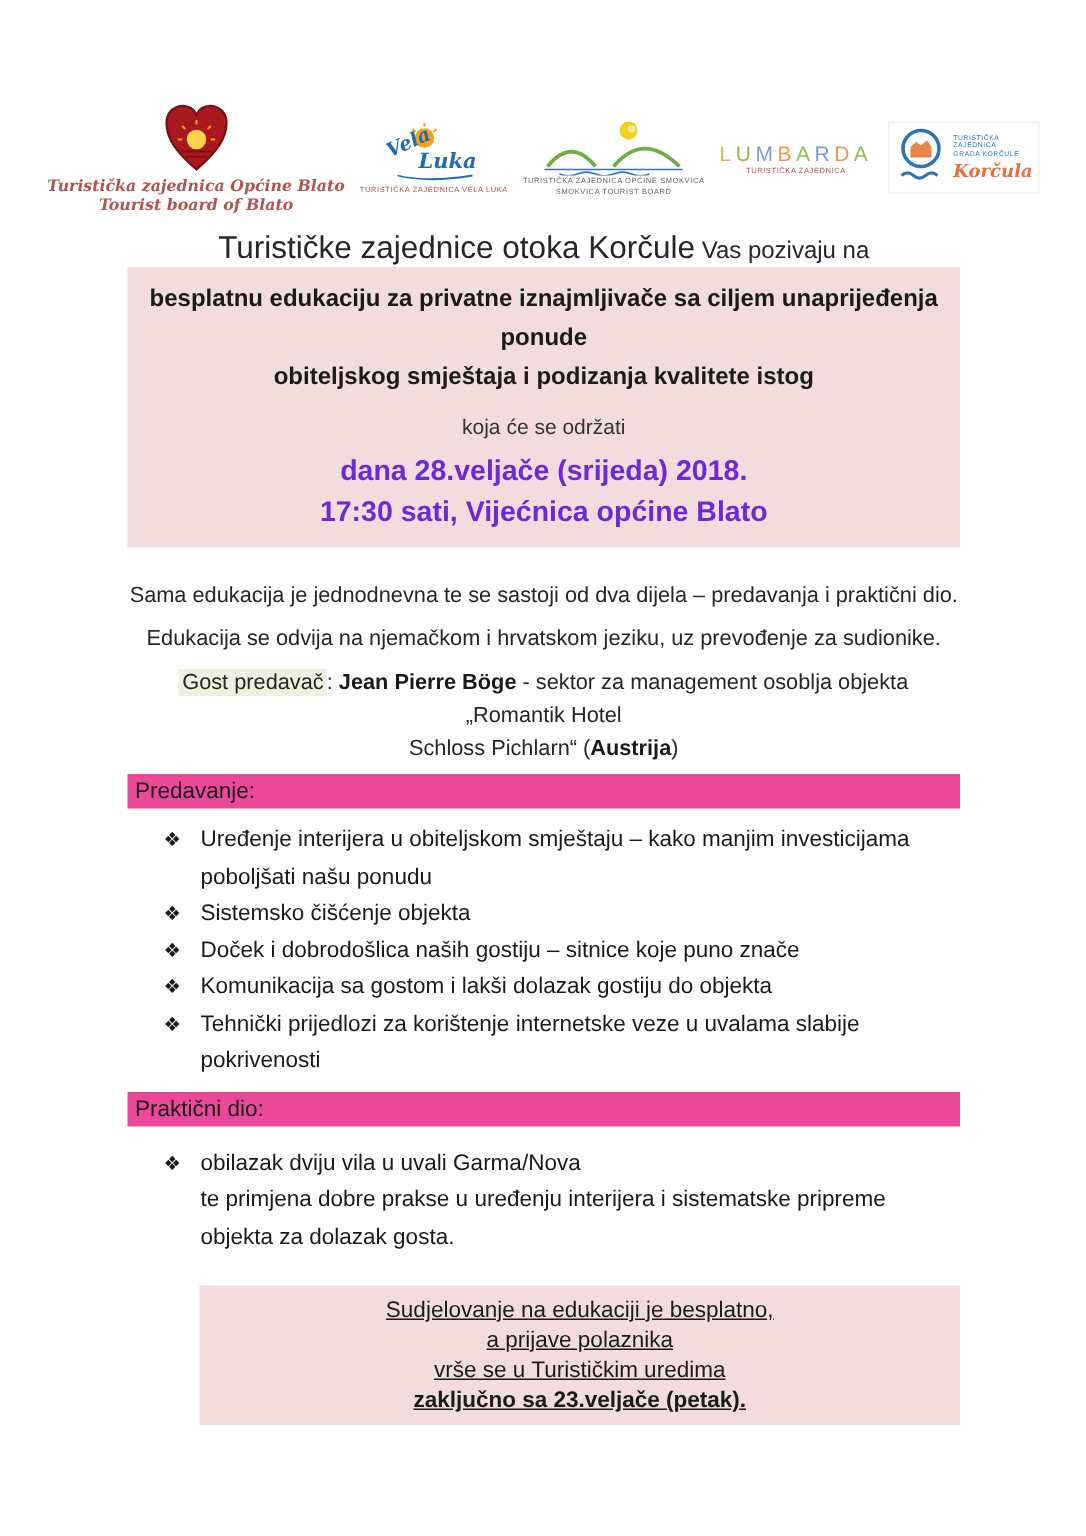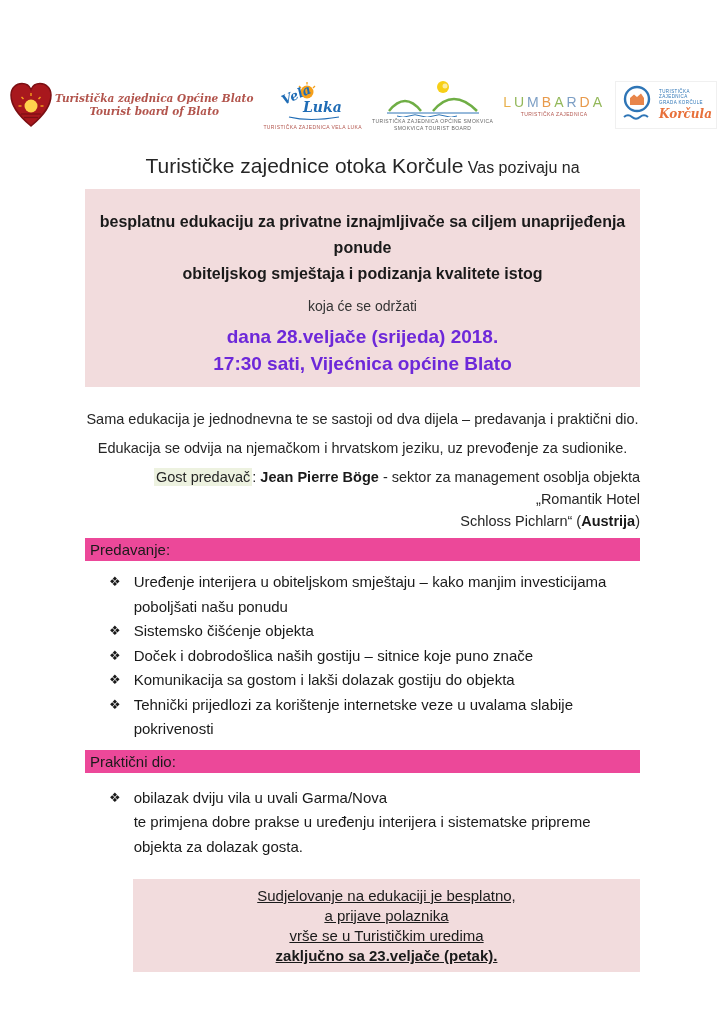--- a/index.html
+++ b/index.html
@@ -3,50 +3,50 @@
 <meta charset="utf-8">
 <style>
   html,body{margin:0;padding:0;background:#ffffff;}
   .page{position:relative;width:724px;height:1024px;background:#ffffff;overflow:hidden;
         font-family:"Liberation Sans",sans-serif;color:#262626;}
   .content{position:absolute;left:85px;top:0;width:555px;}
 
   
   .logos-row{display:flex;align-items:center;justify-content:center;gap:10px;margin-top:76px;height:58px;}
   .logo{display:flex;flex-direction:column;align-items:center;justify-content:center;}
-  .logo-blato{flex-direction:row;gap:1px;}
+  .logo-blato{flex-direction:column;gap:1px;}
   .blato-text{font-family:"DejaVu Serif",serif;font-style:italic;font-weight:bold;
               color:#b2544c;font-size:10.5px;line-height:13px;text-align:center;white-space:nowrap;}
   .tiny-caption{font-size:5px;letter-spacing:.4px;color:#666;white-space:nowrap;text-align:center;margin-top:1px;}
   .tiny-caption.red{color:#b2544c;}
   .tiny-caption.blue{color:#2e75b6;}
   .lumbarda-wordmark{font-size:14px;font-weight:500;letter-spacing:3px;line-height:16px;}
   .logo-korcula{flex-direction:row;gap:3px;border:1px solid #f0f0f0;padding:2px 4px;}
   .korcula-right{display:flex;flex-direction:column;align-items:flex-start;}
   .korcula-right .tiny-caption{font-size:4.5px;line-height:5.5px;margin:0;text-align:left;}
   .korcula-script{font-family:"DejaVu Serif",serif;font-style:italic;font-weight:bold;
                   color:#e8703a;font-size:12px;margin-top:2px;}
 
   
   .heading{margin-top:20px;text-align:center;white-space:nowrap;}
   .t-main{font-size:21px;color:#262626;}
   .t-rest{font-size:16px;color:#262626;}
 
   
-  .invite-box{margin-top:11px;background:#f2dcdd;text-align:center;padding:20px 6px 10px;}
+  .invite-box{background:#f2dcdd;text-align:center;padding:9px 6px 10px;}
   .invite-bold{font-size:16px;font-weight:bold;line-height:26px;color:#1a1a1a;}
   .invite-mid{font-size:14px;margin-top:11px;color:#333;}
   .invite-date{margin-top:9px;font-size:19px;font-weight:bold;line-height:27px;color:#6d28d9;}
 
   
   .para{margin:0;text-align:center;font-size:14.5px;color:#262626;}
   .para-1{margin-top:24px;}
   .para-2{margin-top:13px;}
 
-  .lecturer{margin-top:10px;text-align:right;font-size:14.5px;line-height:22px;color:#262626;}
+  .lecturer{margin-top:10px;text-align:center;font-size:14.5px;line-height:22px;color:#262626;}
   .hl{background:#edf2e0;padding:1px 2px;}
   .lecturer b{color:#1a1a1a;}
 
   
   .section-bar{margin-top:6px;background:#ec4899;font-size:15px;padding:3px 5px;color:#1a1a1a;}
   .section-bar.second{margin-top:8px;}
 
   
   .bullets{list-style:none;margin:9px 0 0;padding:0 0 0 24px;}
   .bullets li{display:flex;gap:13px;font-size:15px;line-height:24.5px;color:#1a1a1a;}

